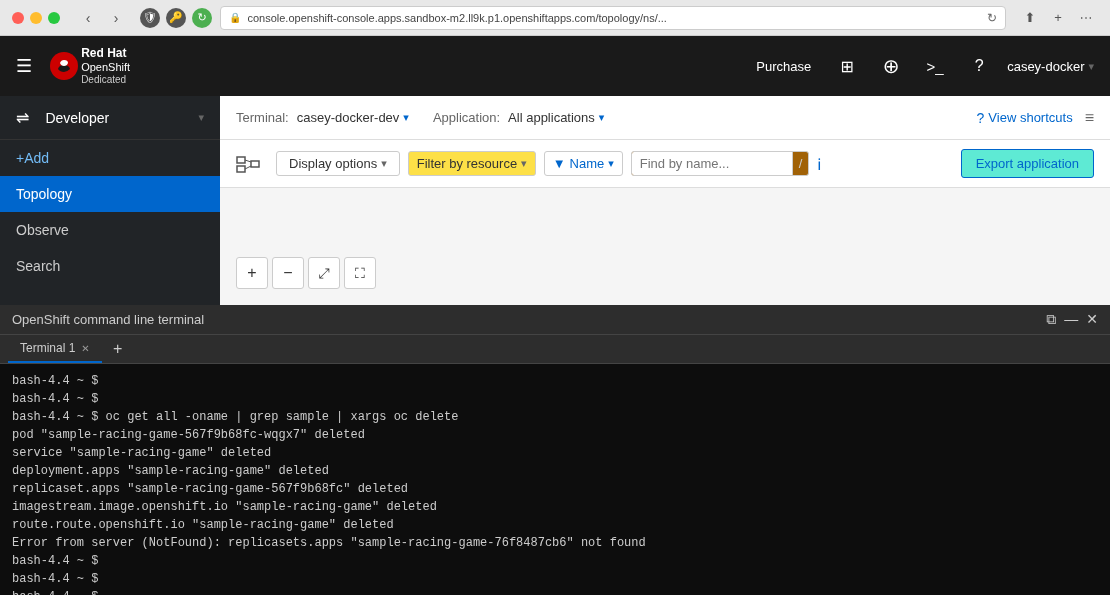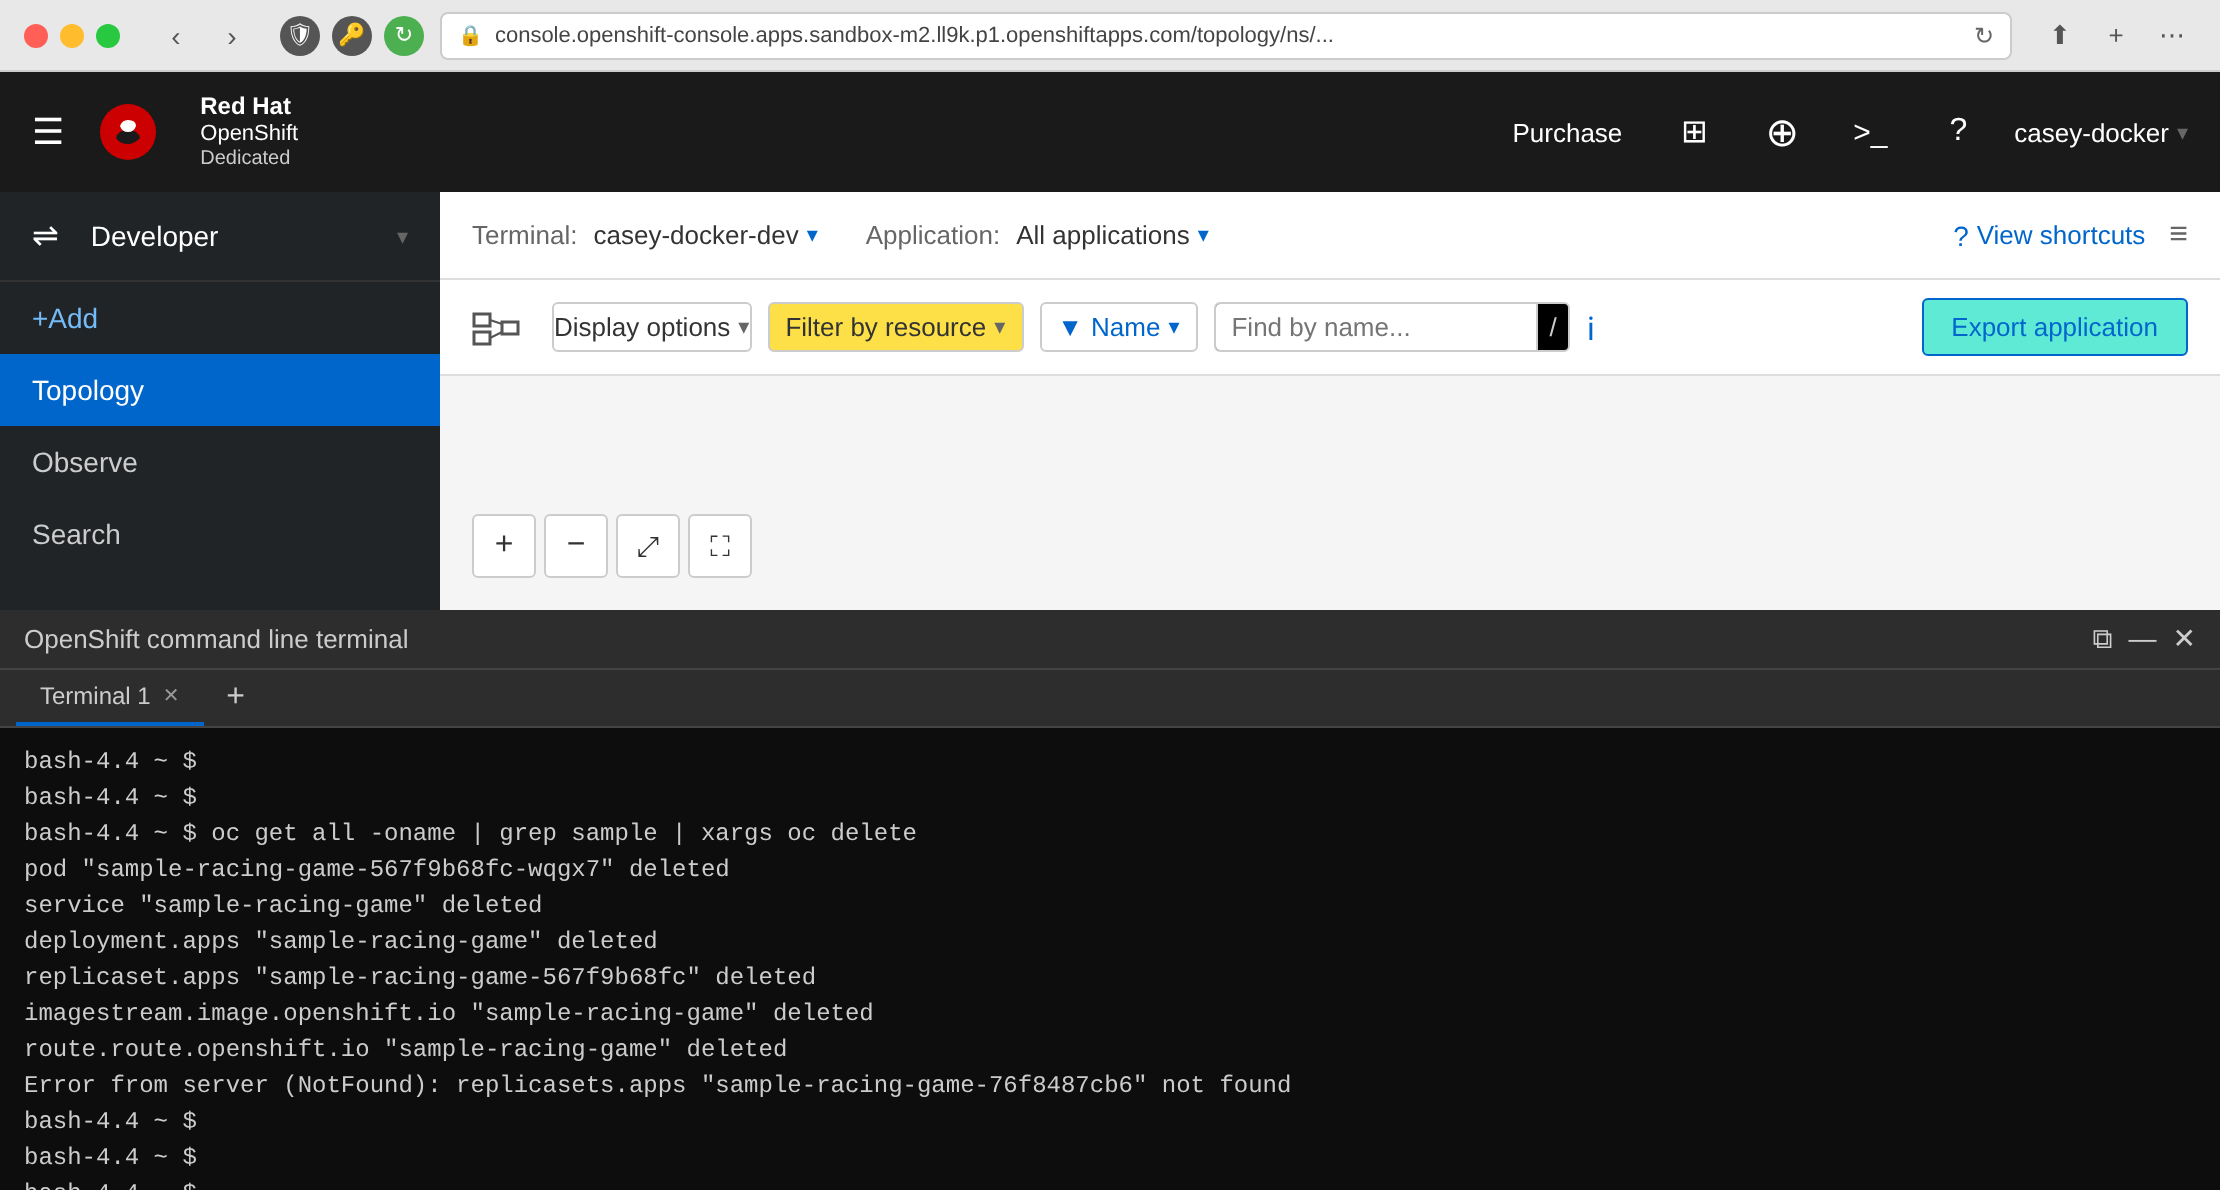--- a/index.html
+++ b/index.html
@@ -44,21 +44,21 @@
     .top-nav {
       height: 60px;
       background: #1a1a1a;
       display: flex;
       align-items: center;
       padding: 0 16px;
       gap: 12px;
       flex-shrink: 0;
     }
     .hamburger { color: white; font-size: 18px; cursor: pointer; margin-right: 4px; }
-    .brand { display: flex; align-items: center; gap: 20px; }
+    .brand { display: flex; align-items: center; gap: 1px; }
     .brand-text { color: white; line-height: 1.2; }
     .brand-text .rh { font-size: 12px; font-weight: bold; }
     .brand-text .os { font-size: 11px; }
     .brand-text .ded { font-size: 10px; color: #ccc; }
     .nav-spacer { flex: 1; }
     .nav-item { color: white; font-size: 13px; cursor: pointer; padding: 4px 8px; }
     .nav-icon-btn { color: white; width: 32px; height: 32px; display: flex; align-items: center; justify-content: center; cursor: pointer; font-size: 16px; }
     .user-btn { color: white; font-size: 13px; cursor: pointer; display: flex; align-items: center; gap: 4px; }
 
     
@@ -146,21 +146,21 @@
       display: flex;
       align-items: center;
       gap: 8px;
       border-bottom: 1px solid #ddd;
       min-height: 48px;
     }
     .display-options-btn {
       display: flex;
       align-items: center;
       gap: 4px;
-      padding: 4px 0;
+      padding: 4px 12px;
       border: 1px solid #ccc;
       border-radius: 3px;
       background: white;
       cursor: pointer;
       font-size: 13px;
       color: #333;
     }
     .filter-resource-btn {
       display: flex;
       align-items: center;
@@ -183,21 +183,21 @@
       background: white;
       cursor: pointer;
       font-size: 13px;
       color: #0066cc;
     }
     .search-input-container {
       display: flex;
       align-items: center;
       border: 1px solid #ccc;
       border-radius: 3px;
-      background: #000000;
+      background: #a16207;
       overflow: hidden;
     }
     .search-input {
       border: none;
       outline: none;
       padding: 4px 8px;
       font-size: 13px;
       width: 160px;
       color: #999;
     }

